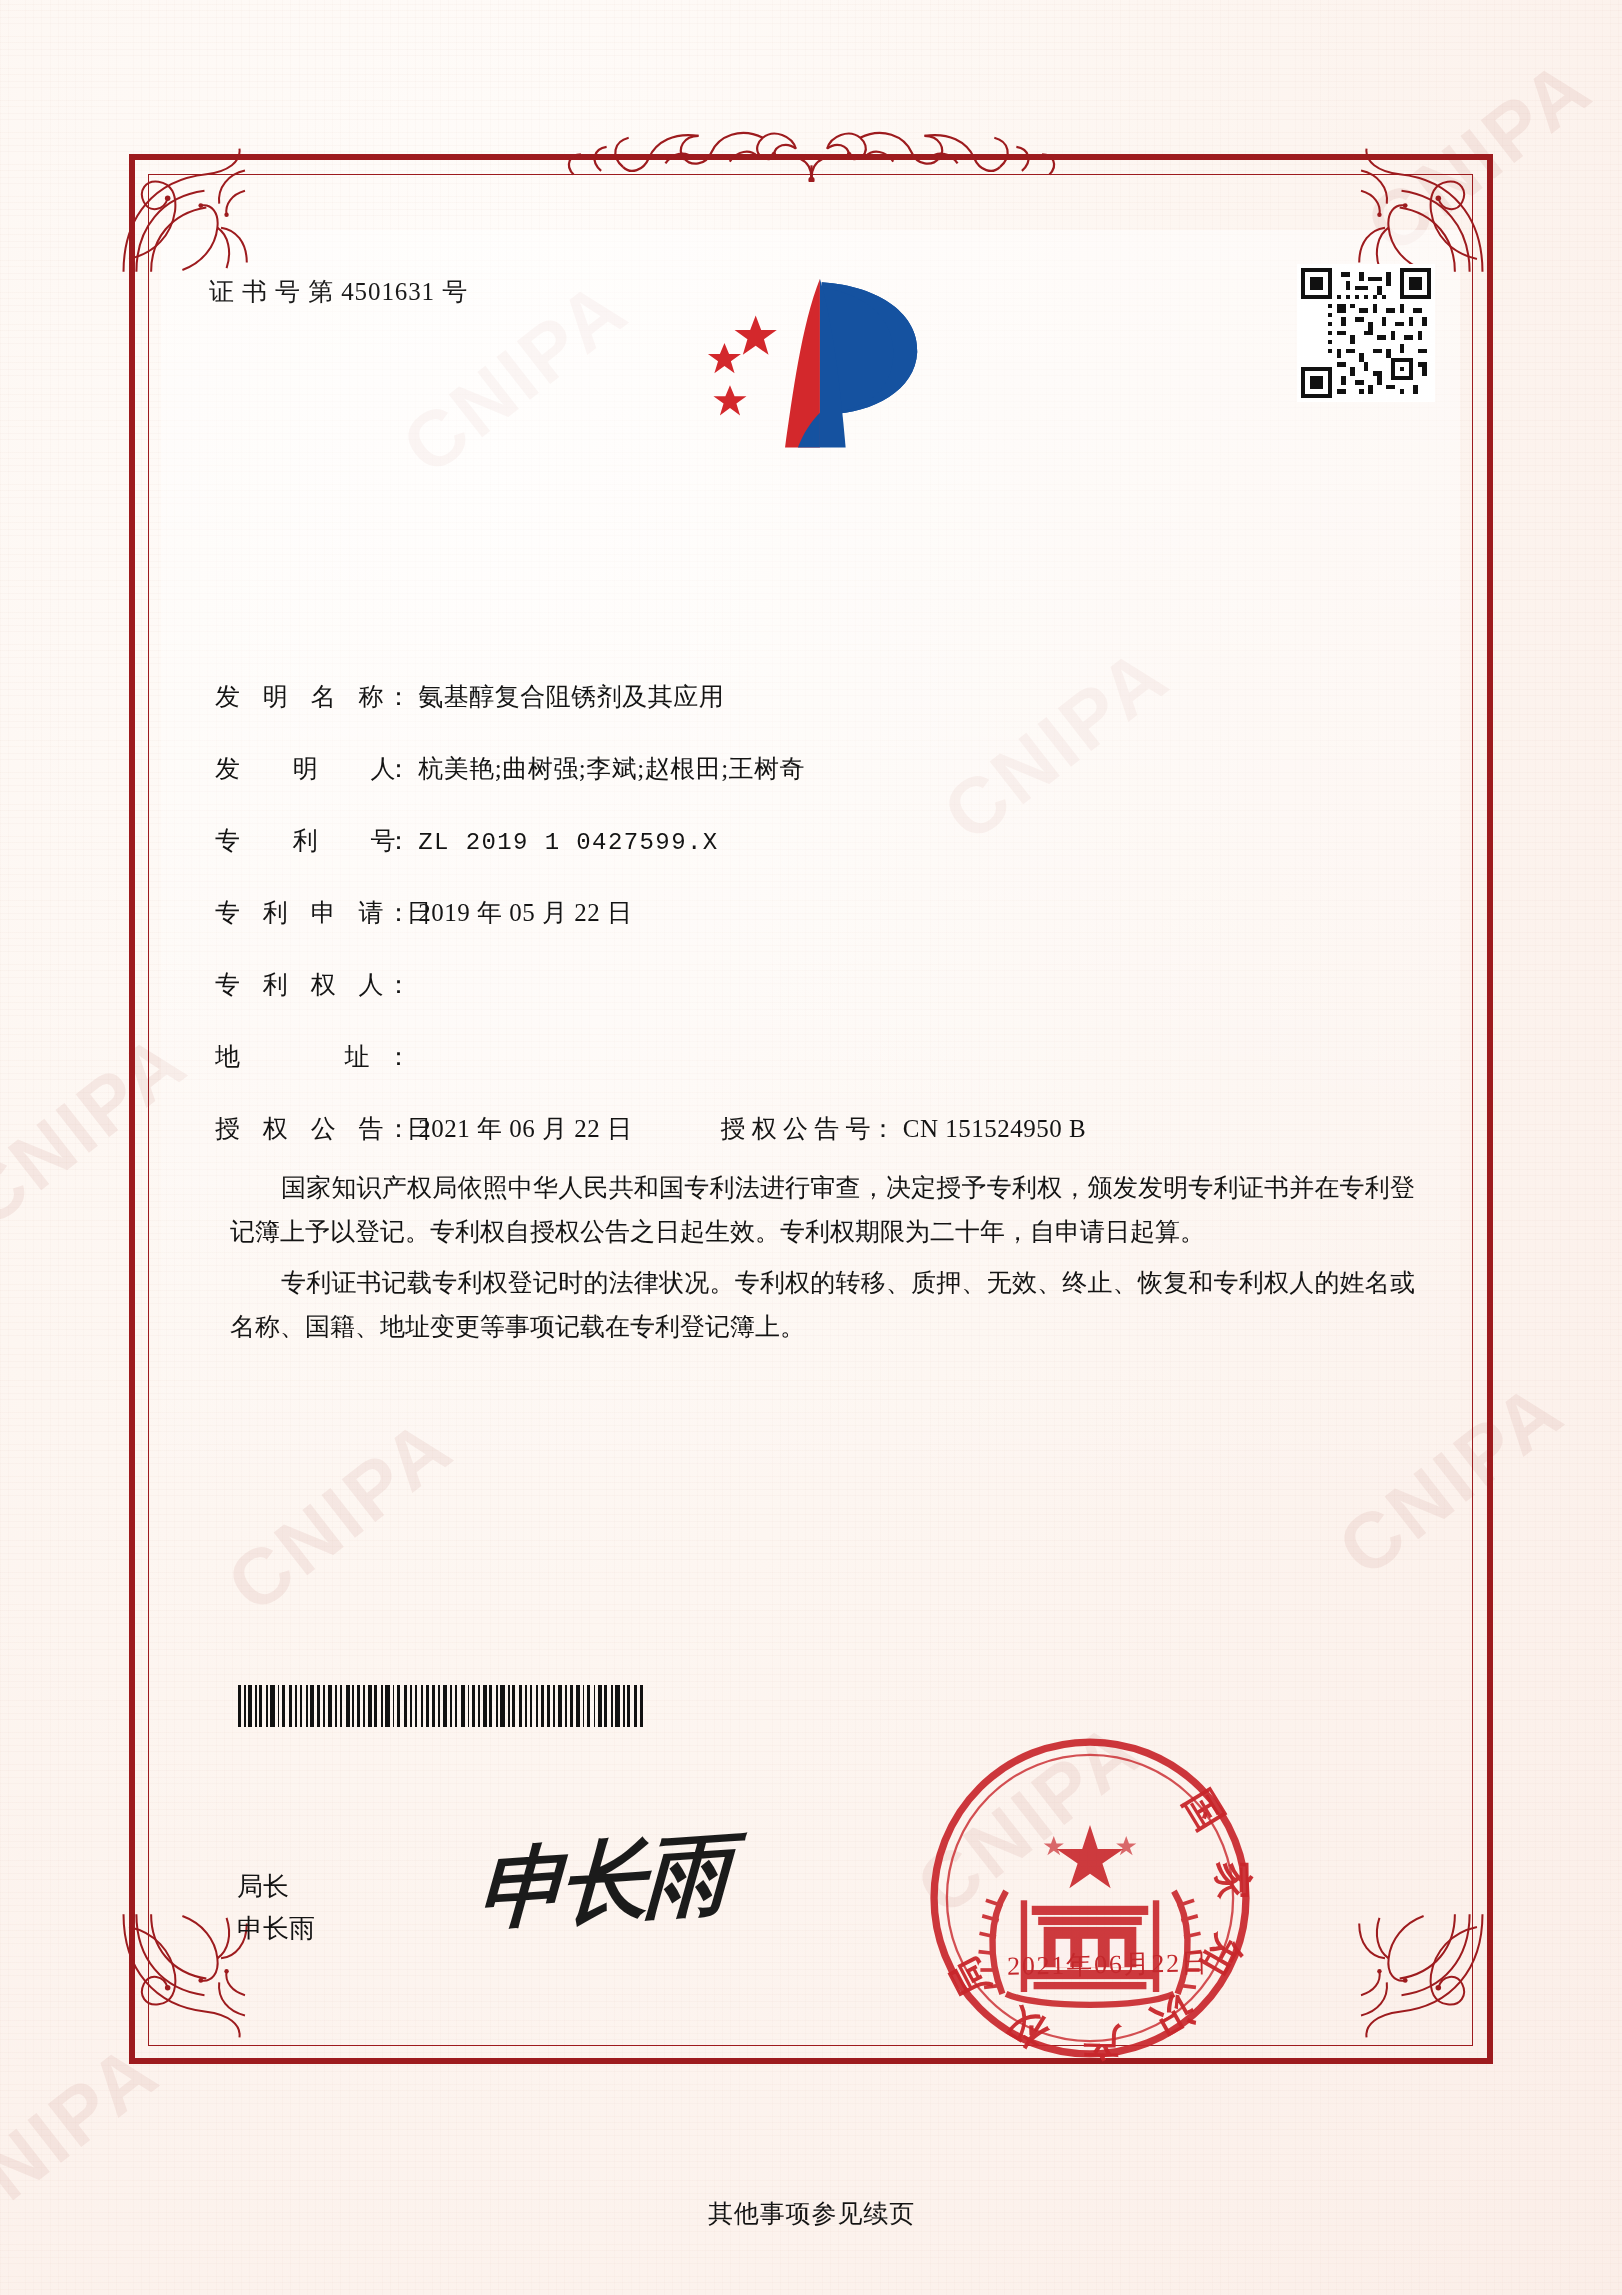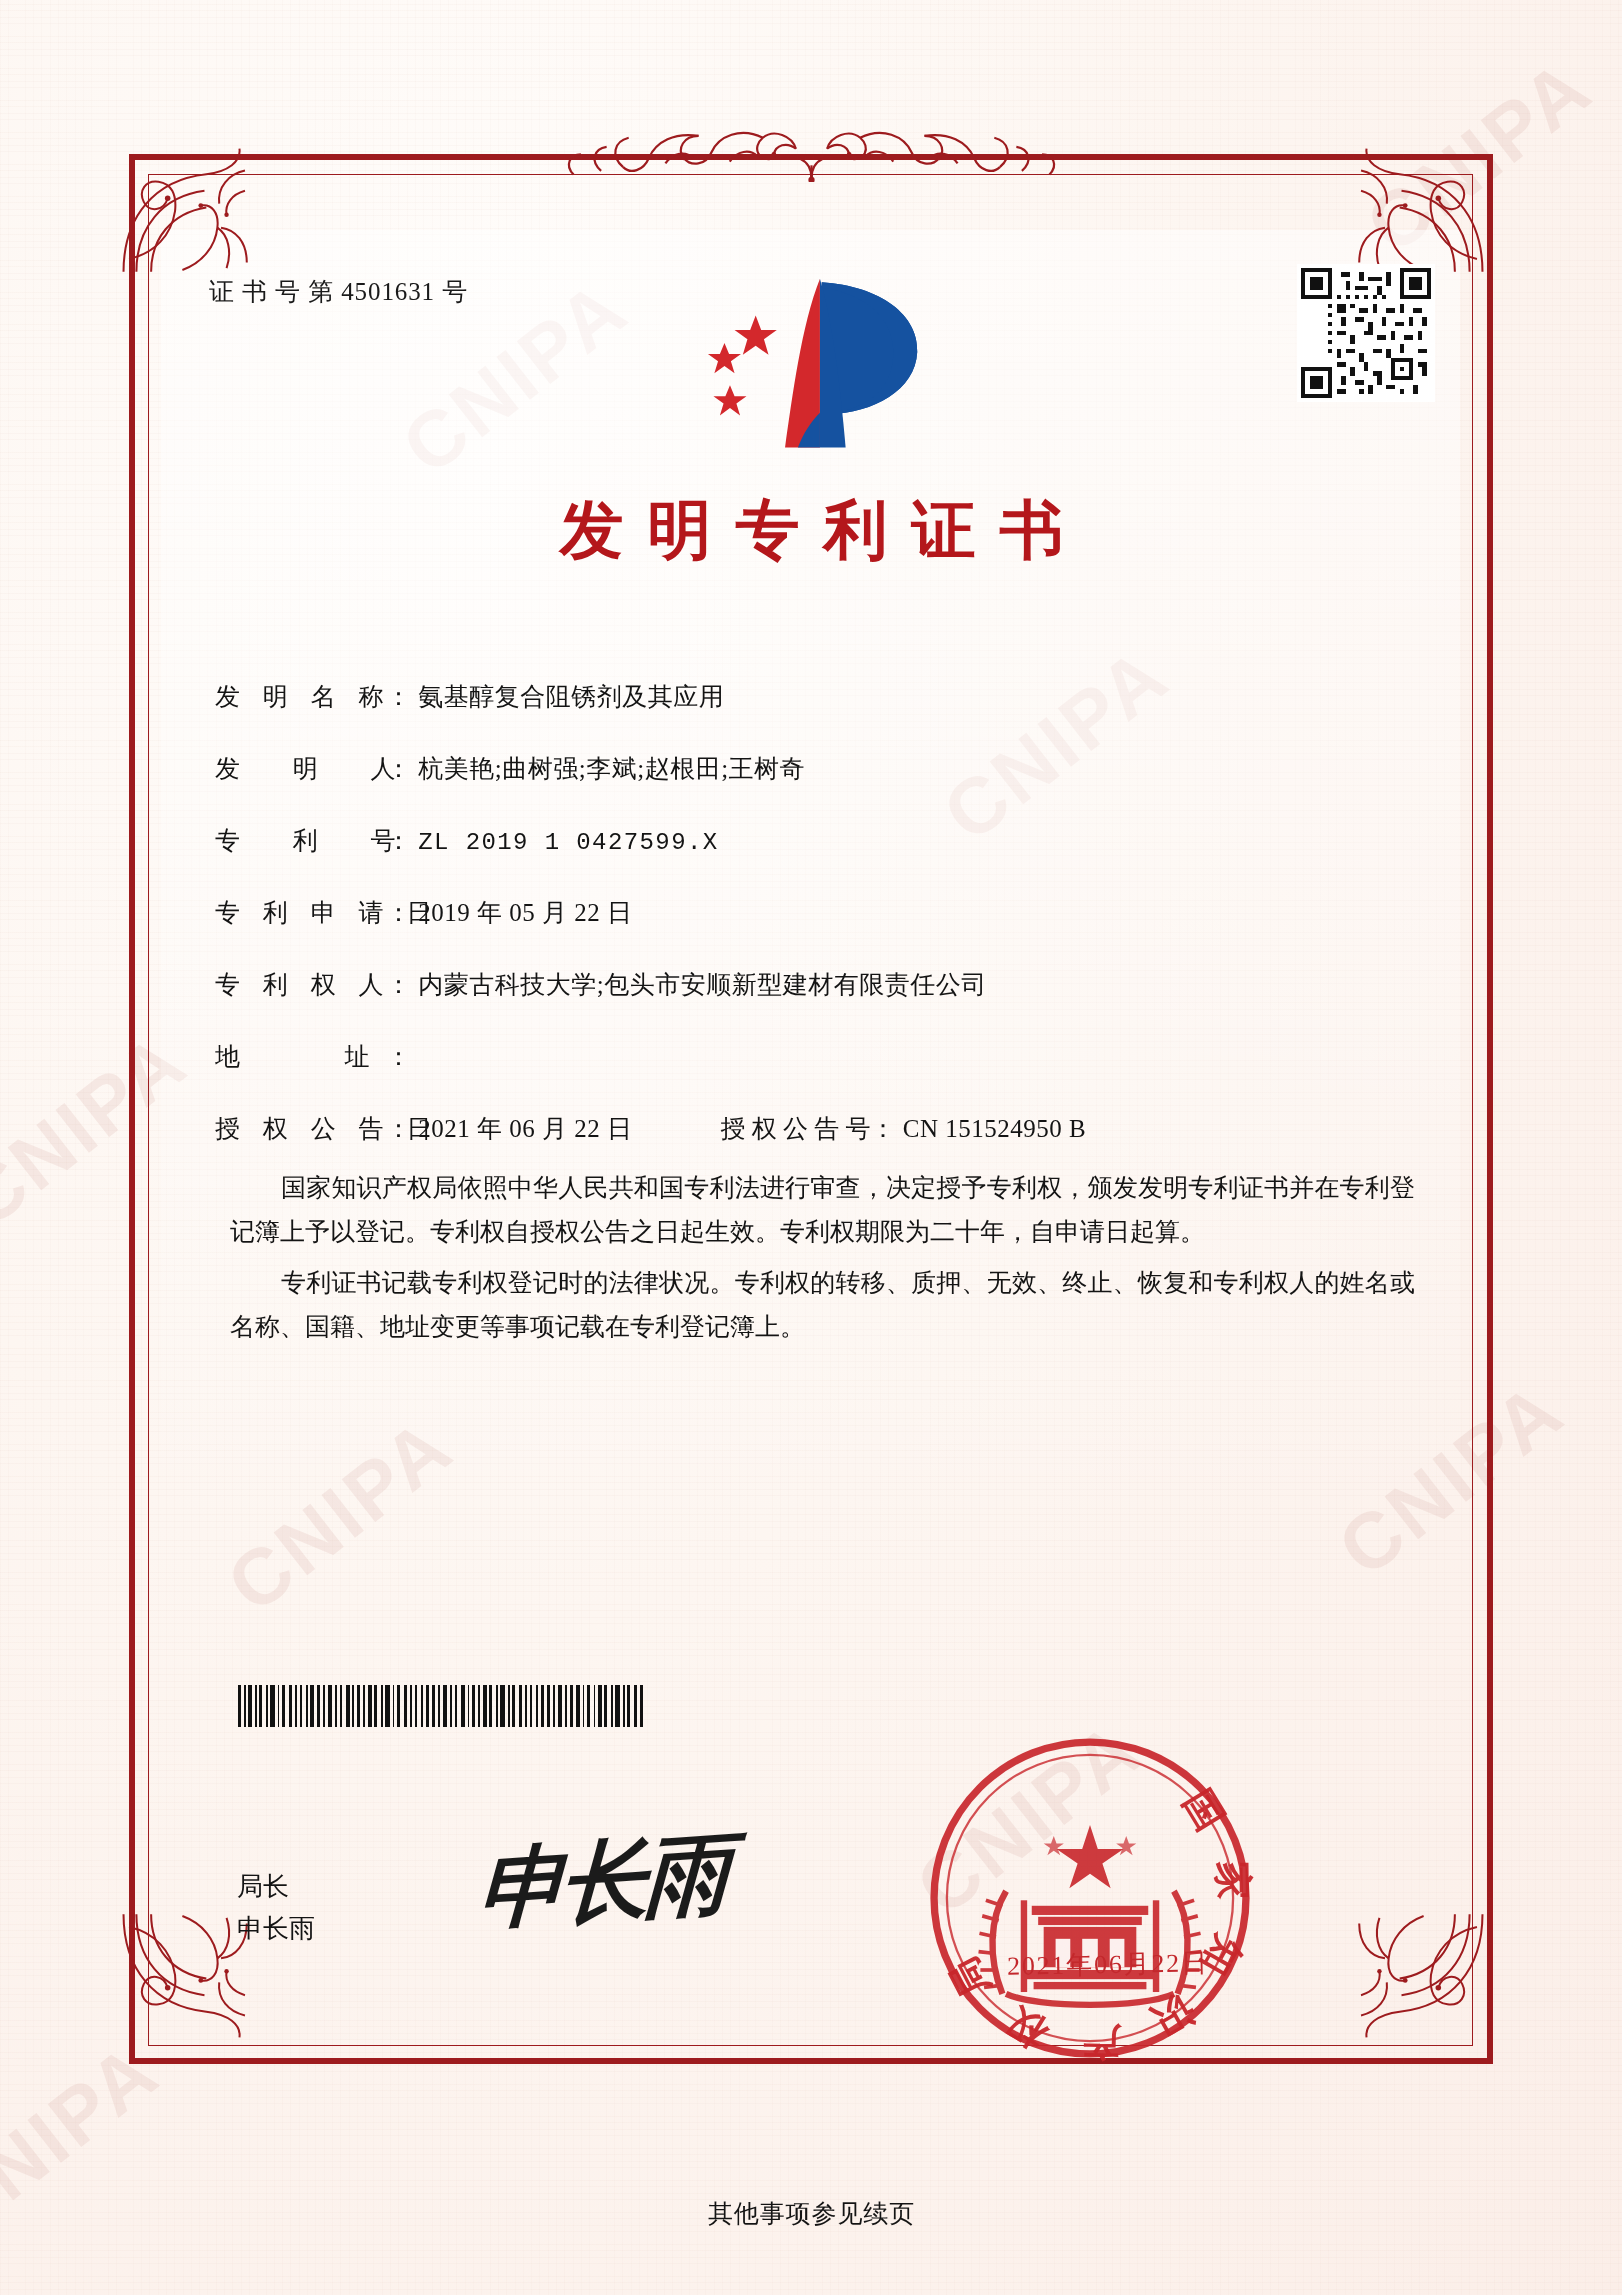--- a/index.html
+++ b/index.html
@@ -494,21 +494,20 @@
       <path d="M148 150 L148 188 L124 188 C130 172 138 160 148 150 Z" fill="#1552a0"></path>
 
       <g fill="#d3282c">
         <polygon points="78,44 84,60 101,60 87,70 92,87 78,77 64,87 69,70 55,60 72,60"></polygon>
         <polygon points="44,74 49,86 62,86 51,94 55,107 44,99 33,107 37,94 26,86 39,86"></polygon>
         <polygon points="50,120 55,132 68,132 57,140 61,153 50,145 39,153 43,140 32,132 45,132"></polygon>
       </g>
     </svg>
   </div>
 
-  <div class="title">发明专利证书</div>
 
   <div class="fields">
     <div class="frow">
       <span class="flabel sp4">发 明 名 称</span>
         <span class="fcolon">：</span>
         <span class="fvalue">氨基醇复合阻锈剂及其应用</span>
     </div>
     <div class="frow">
       <span class="flabel">发　　明　　人</span>
         <span class="fcolon">：</span>
@@ -520,21 +519,20 @@
         <span class="fvalue mono">ZL 2019 1 0427599.X</span>
     </div>
     <div class="frow">
       <span class="flabel sp4">专 利 申 请 日</span>
         <span class="fcolon">：</span>
         <span class="fvalue">2019 年 05 月 22 日</span>
     </div>
     <div class="frow">
       <span class="flabel sp4">专 利 权 人</span>
         <span class="fcolon">：</span>
-        <span class="fvalue">内蒙古科技大学;包头市安顺新型建材有限责任公司</span>
     </div>
     <div class="frow">
       <span class="flabel">地　　　　址</span>
         <span class="fcolon">：</span>
     </div>
     <div class="frow dual">
       <span class="flabel sp4">授 权 公 告 日</span>
         <span class="fcolon">：</span>
         <span class="fvalue">2021 年 06 月 22 日</span>
       <span class="second-label">授 权 公 告 号</span>

